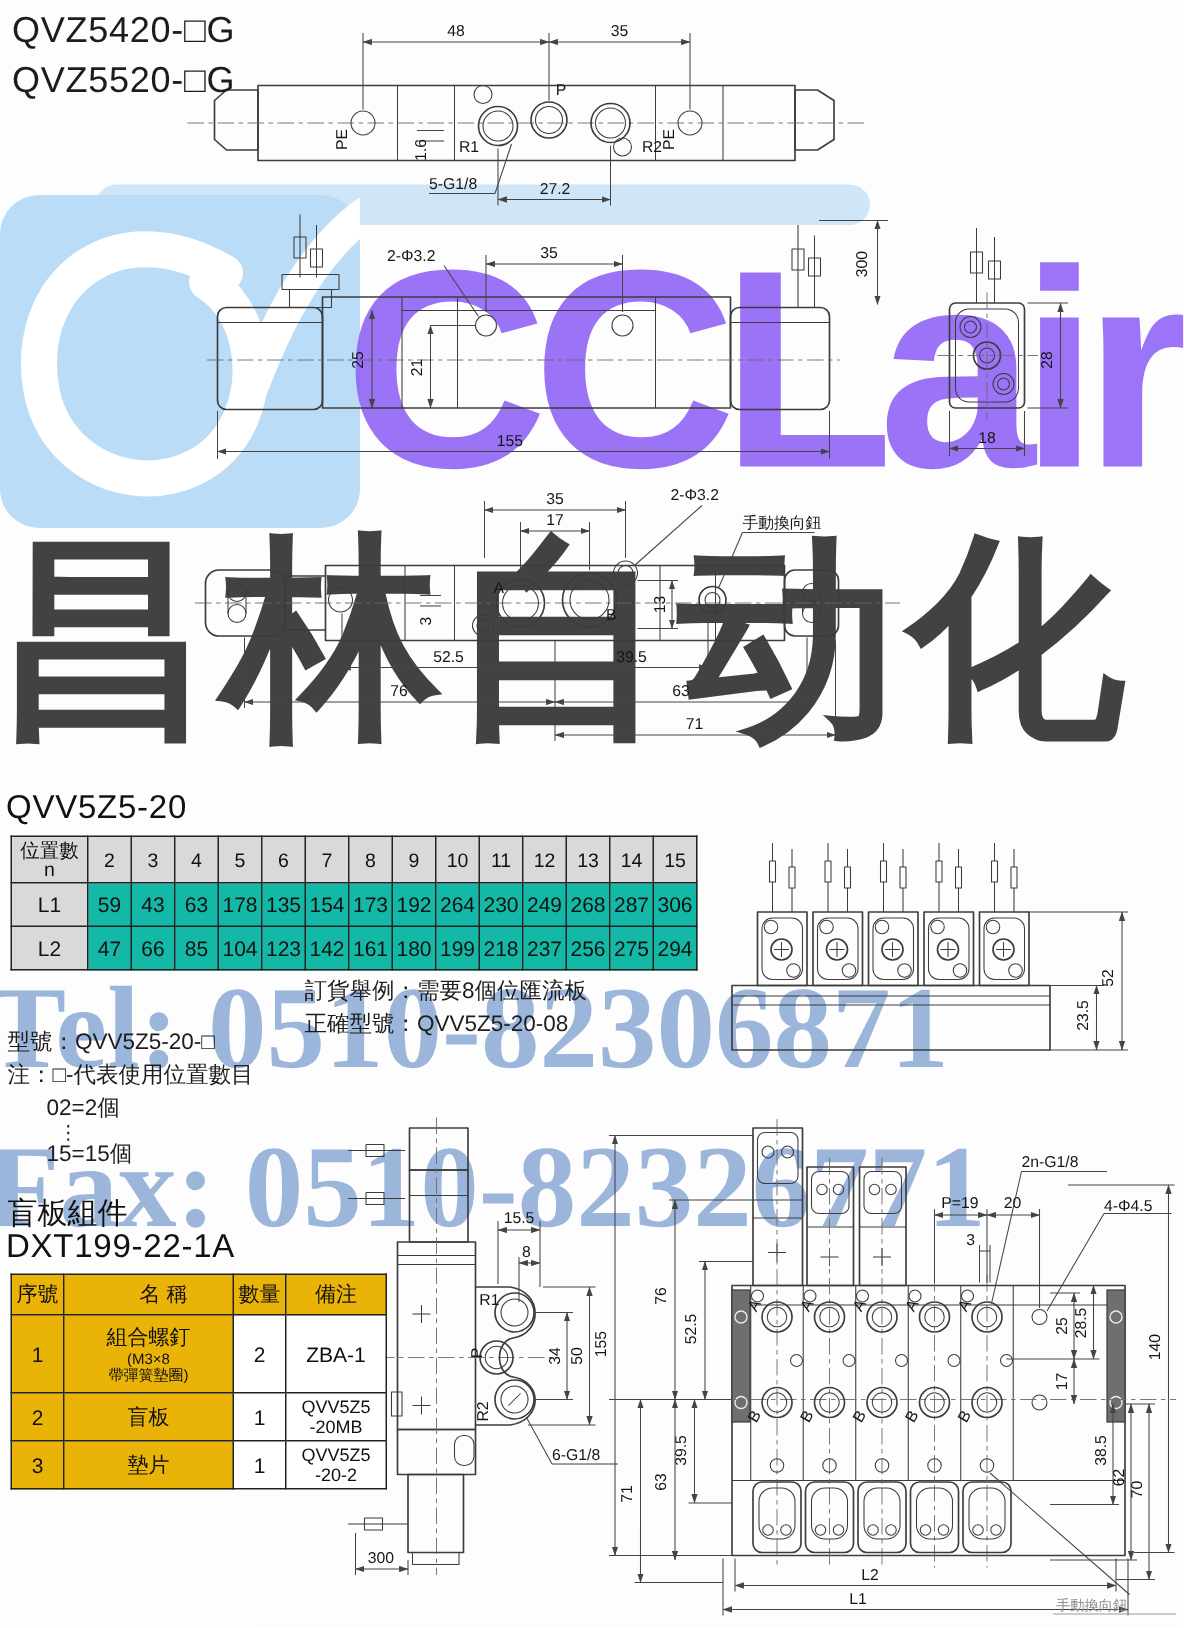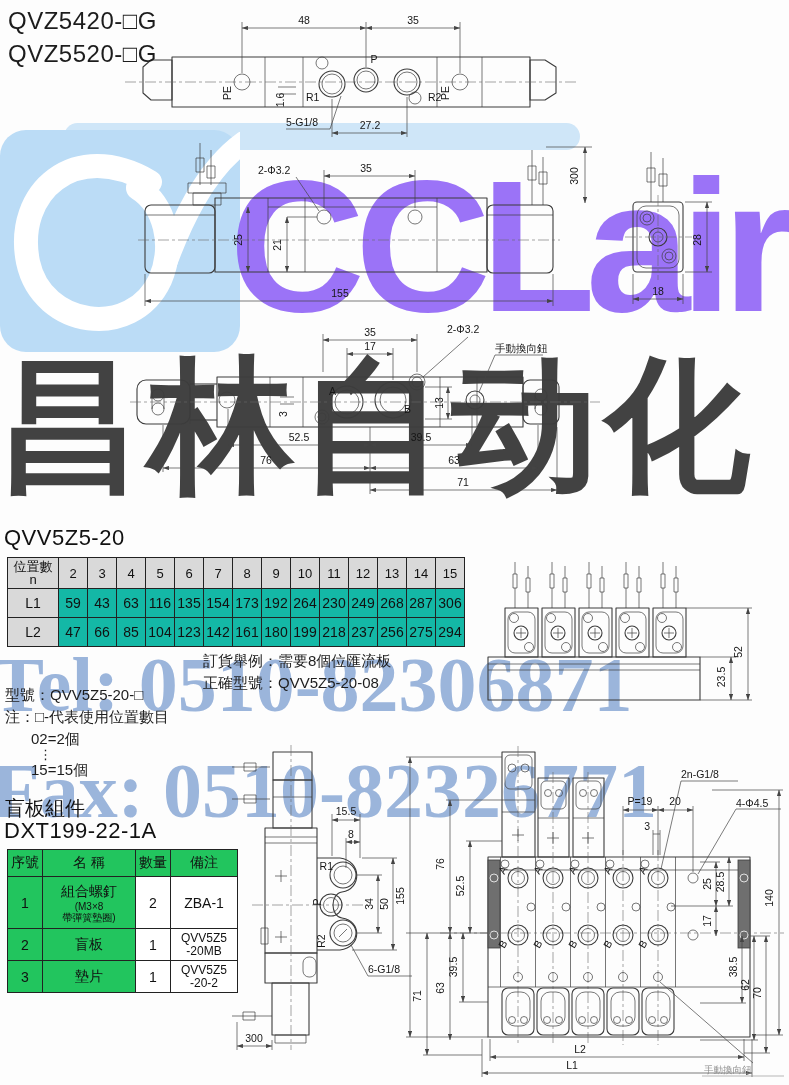--- a/index.html
+++ b/index.html
@@ -29,23 +29,23 @@
   table{border-collapse:collapse;z-index:4;}
   .t1{left:7px;top:557px;table-layout:fixed;}
   .t1 td{border:1.4px solid #222;text-align:center;color:#111;font-size:14px;background:#14b8a6;padding:0;}
   .t1 td.g{background:#d9d9d9;}
   .t1 tr.hd td{height:30px;font-size:13px;}
   .t1 tr.vr td{height:28px;}
   .t1 .c0{width:50px;font-size:12px;line-height:13px;}
   .t1 .cn{width:28px;}
   .t2{left:7px;top:849px;table-layout:fixed;}
   .t2 td{border:1.4px solid #222;text-align:center;color:#111;font-size:14px;background:#fff;padding:0;}
-  .t2 td.g{background:#22c55e;text-align:center;}
+  .t2 td.g{background:#eab308;text-align:center;}
   .t2 tr.hd td{height:26px;}
-  .t2 .w1{width:34px;}.t2 .w2{width:92px;}.t2 .w3{width:34px;}.t2 .w4{width:66px;}
+  .t2 .w1{width:34px;}.t2 .w2{width:92px;padding-left:20px;}.t2 .w3{width:34px;}.t2 .w4{width:66px;}
   .t2 .sub{display:block;font-size:10px;line-height:11px;}
   .t2 .n2{display:block;font-size:12px;line-height:13px;}
   .blk{display:block;}
   
   svg.draw{position:absolute;left:0;top:0;z-index:3;}
   .ol{fill:none;stroke:#3c3c3c;stroke-width:1.1;stroke-linejoin:round;}
   .thin{stroke-width:.7;}
   .lt{fill:none;stroke:#ededed;stroke-width:.9;}
   .dk{fill:#6f6f6f;stroke:#3c3c3c;stroke-width:.8;}
   .cl{fill:none;stroke:#6a6a6a;stroke-width:.6;stroke-dasharray:11 3 3 3;}
@@ -626,21 +626,21 @@
       <td class="g cn">12</td>
       <td class="g cn">13</td>
       <td class="g cn">14</td>
       <td class="g cn">15</td>
     </tr>
     <tr class="vr">
       <td class="g">L1</td>
       <td>59</td>
       <td>43</td>
       <td>63</td>
-      <td>116</td>
+      <td>178</td>
       <td>135</td>
       <td>154</td>
       <td>173</td>
       <td>192</td>
       <td>264</td>
       <td>230</td>
       <td>249</td>
       <td>268</td>
       <td>287</td>
       <td>306</td>

